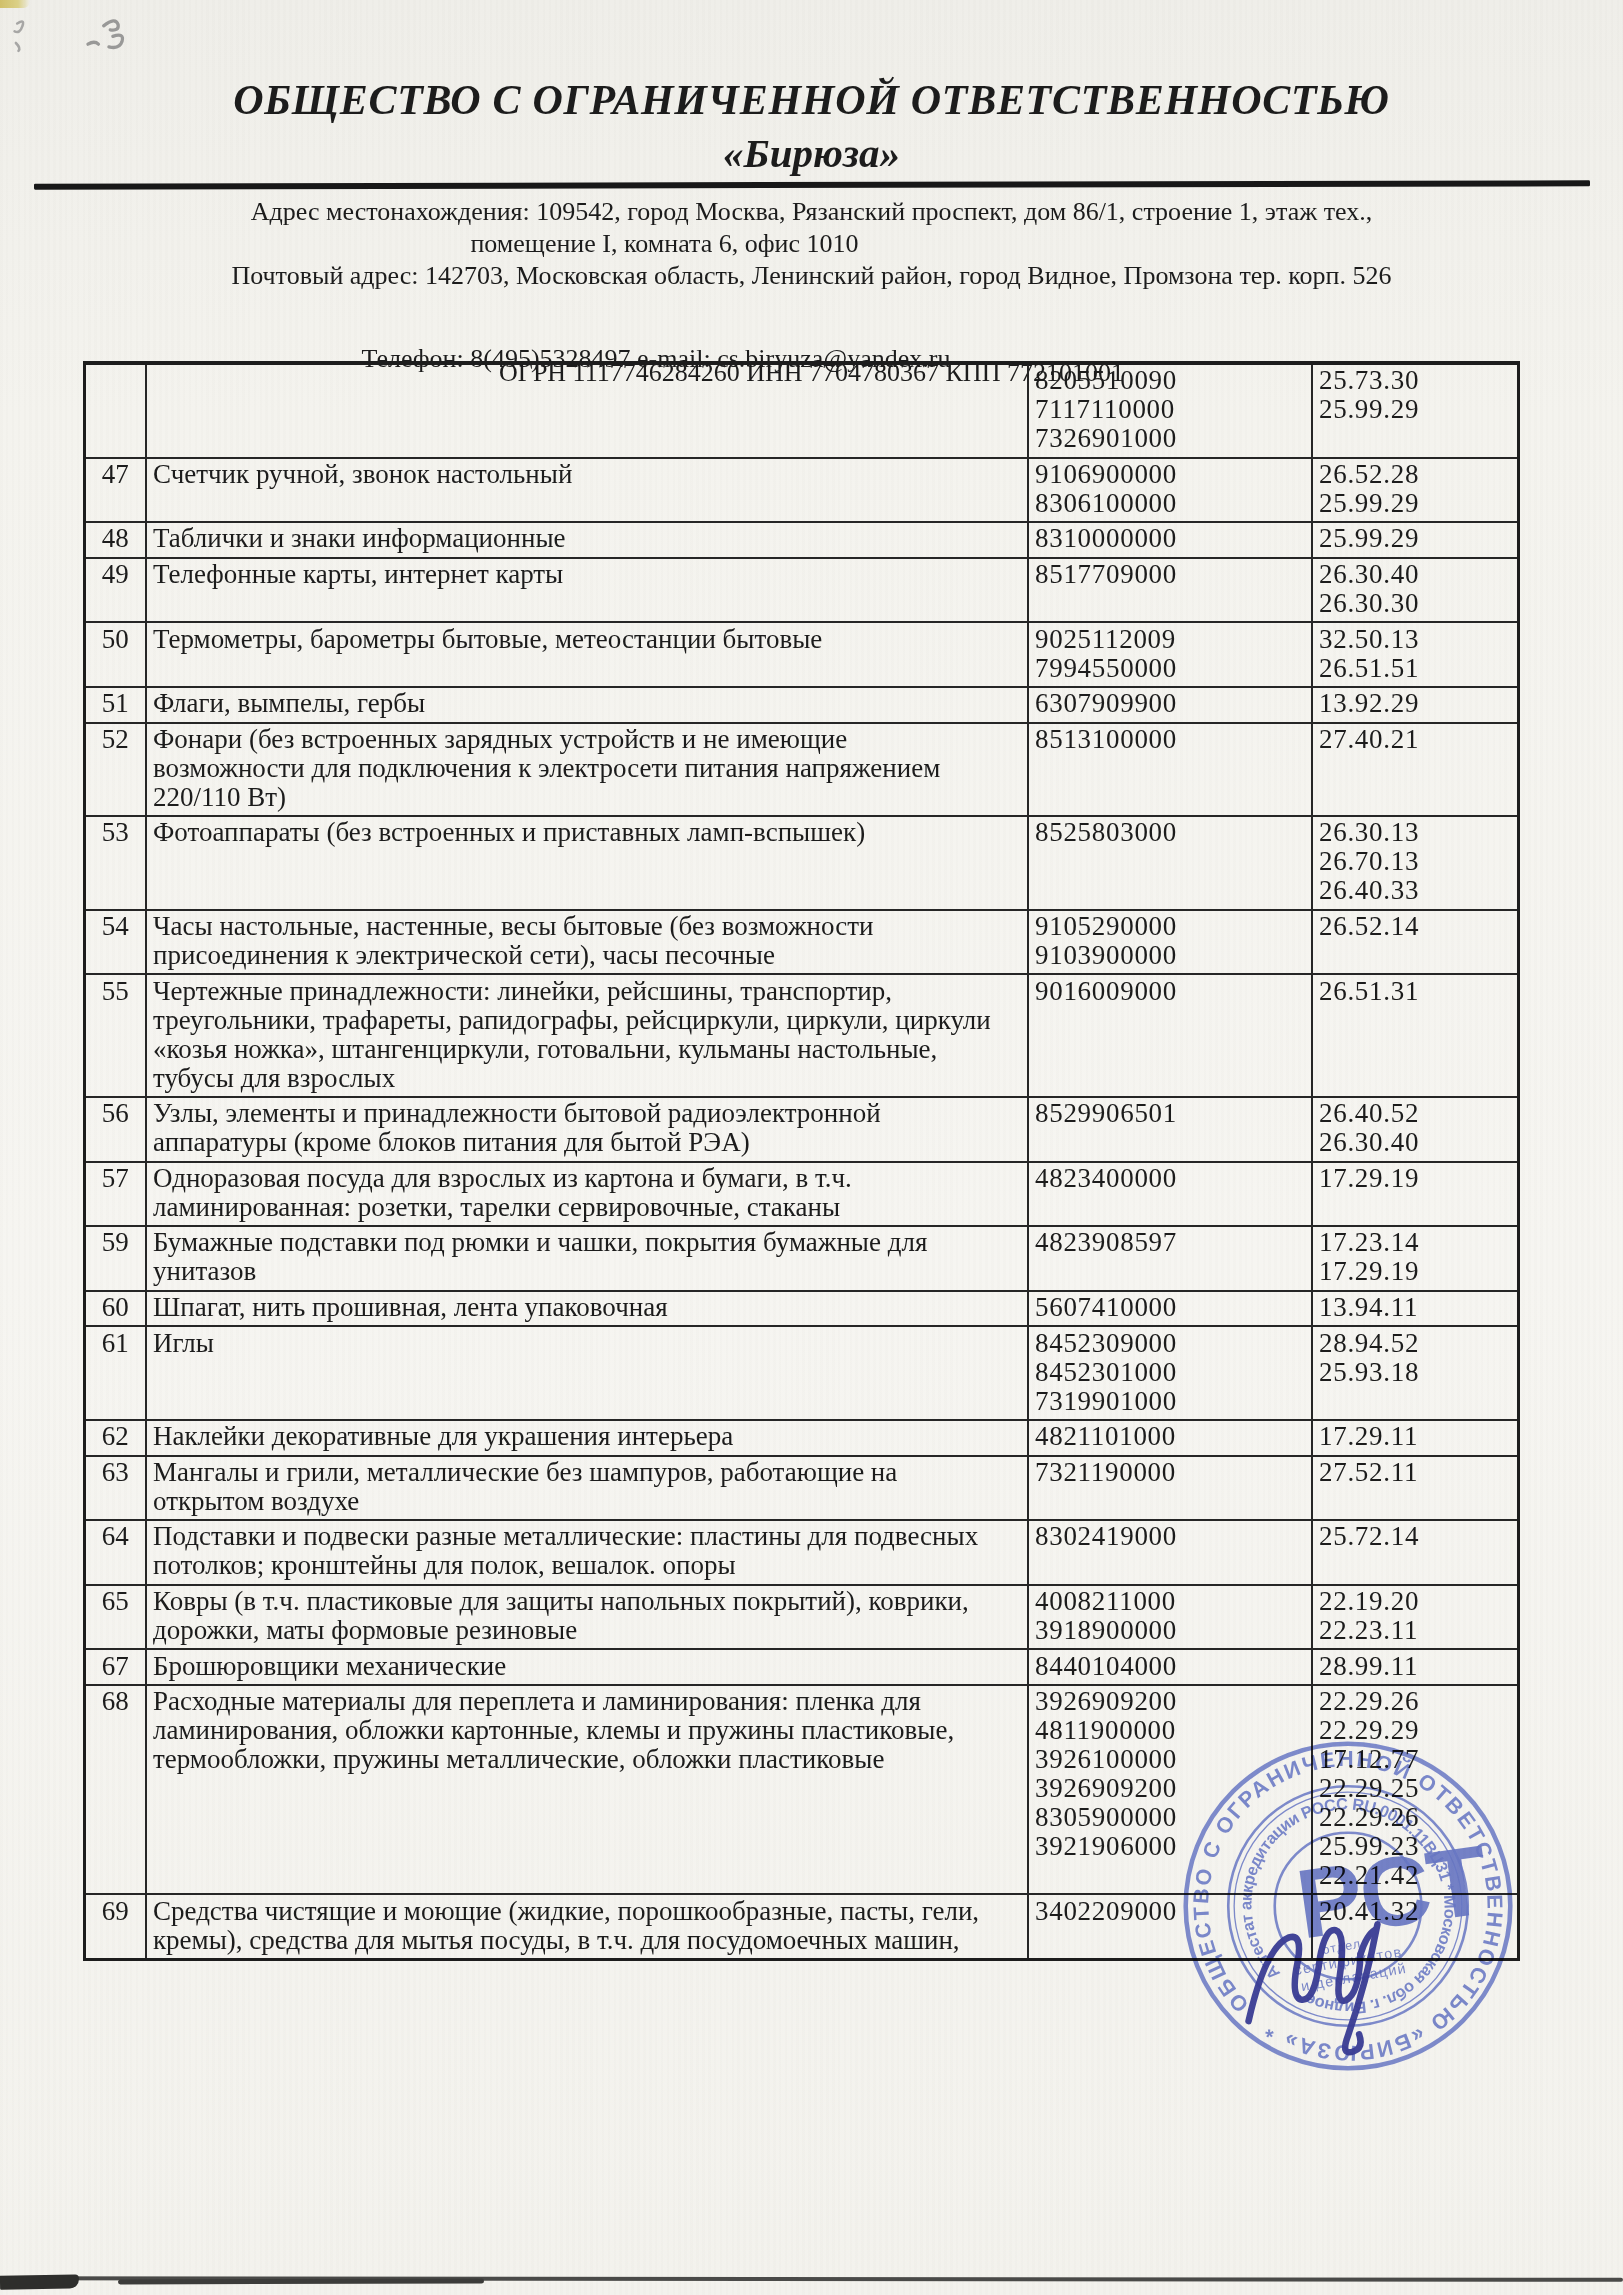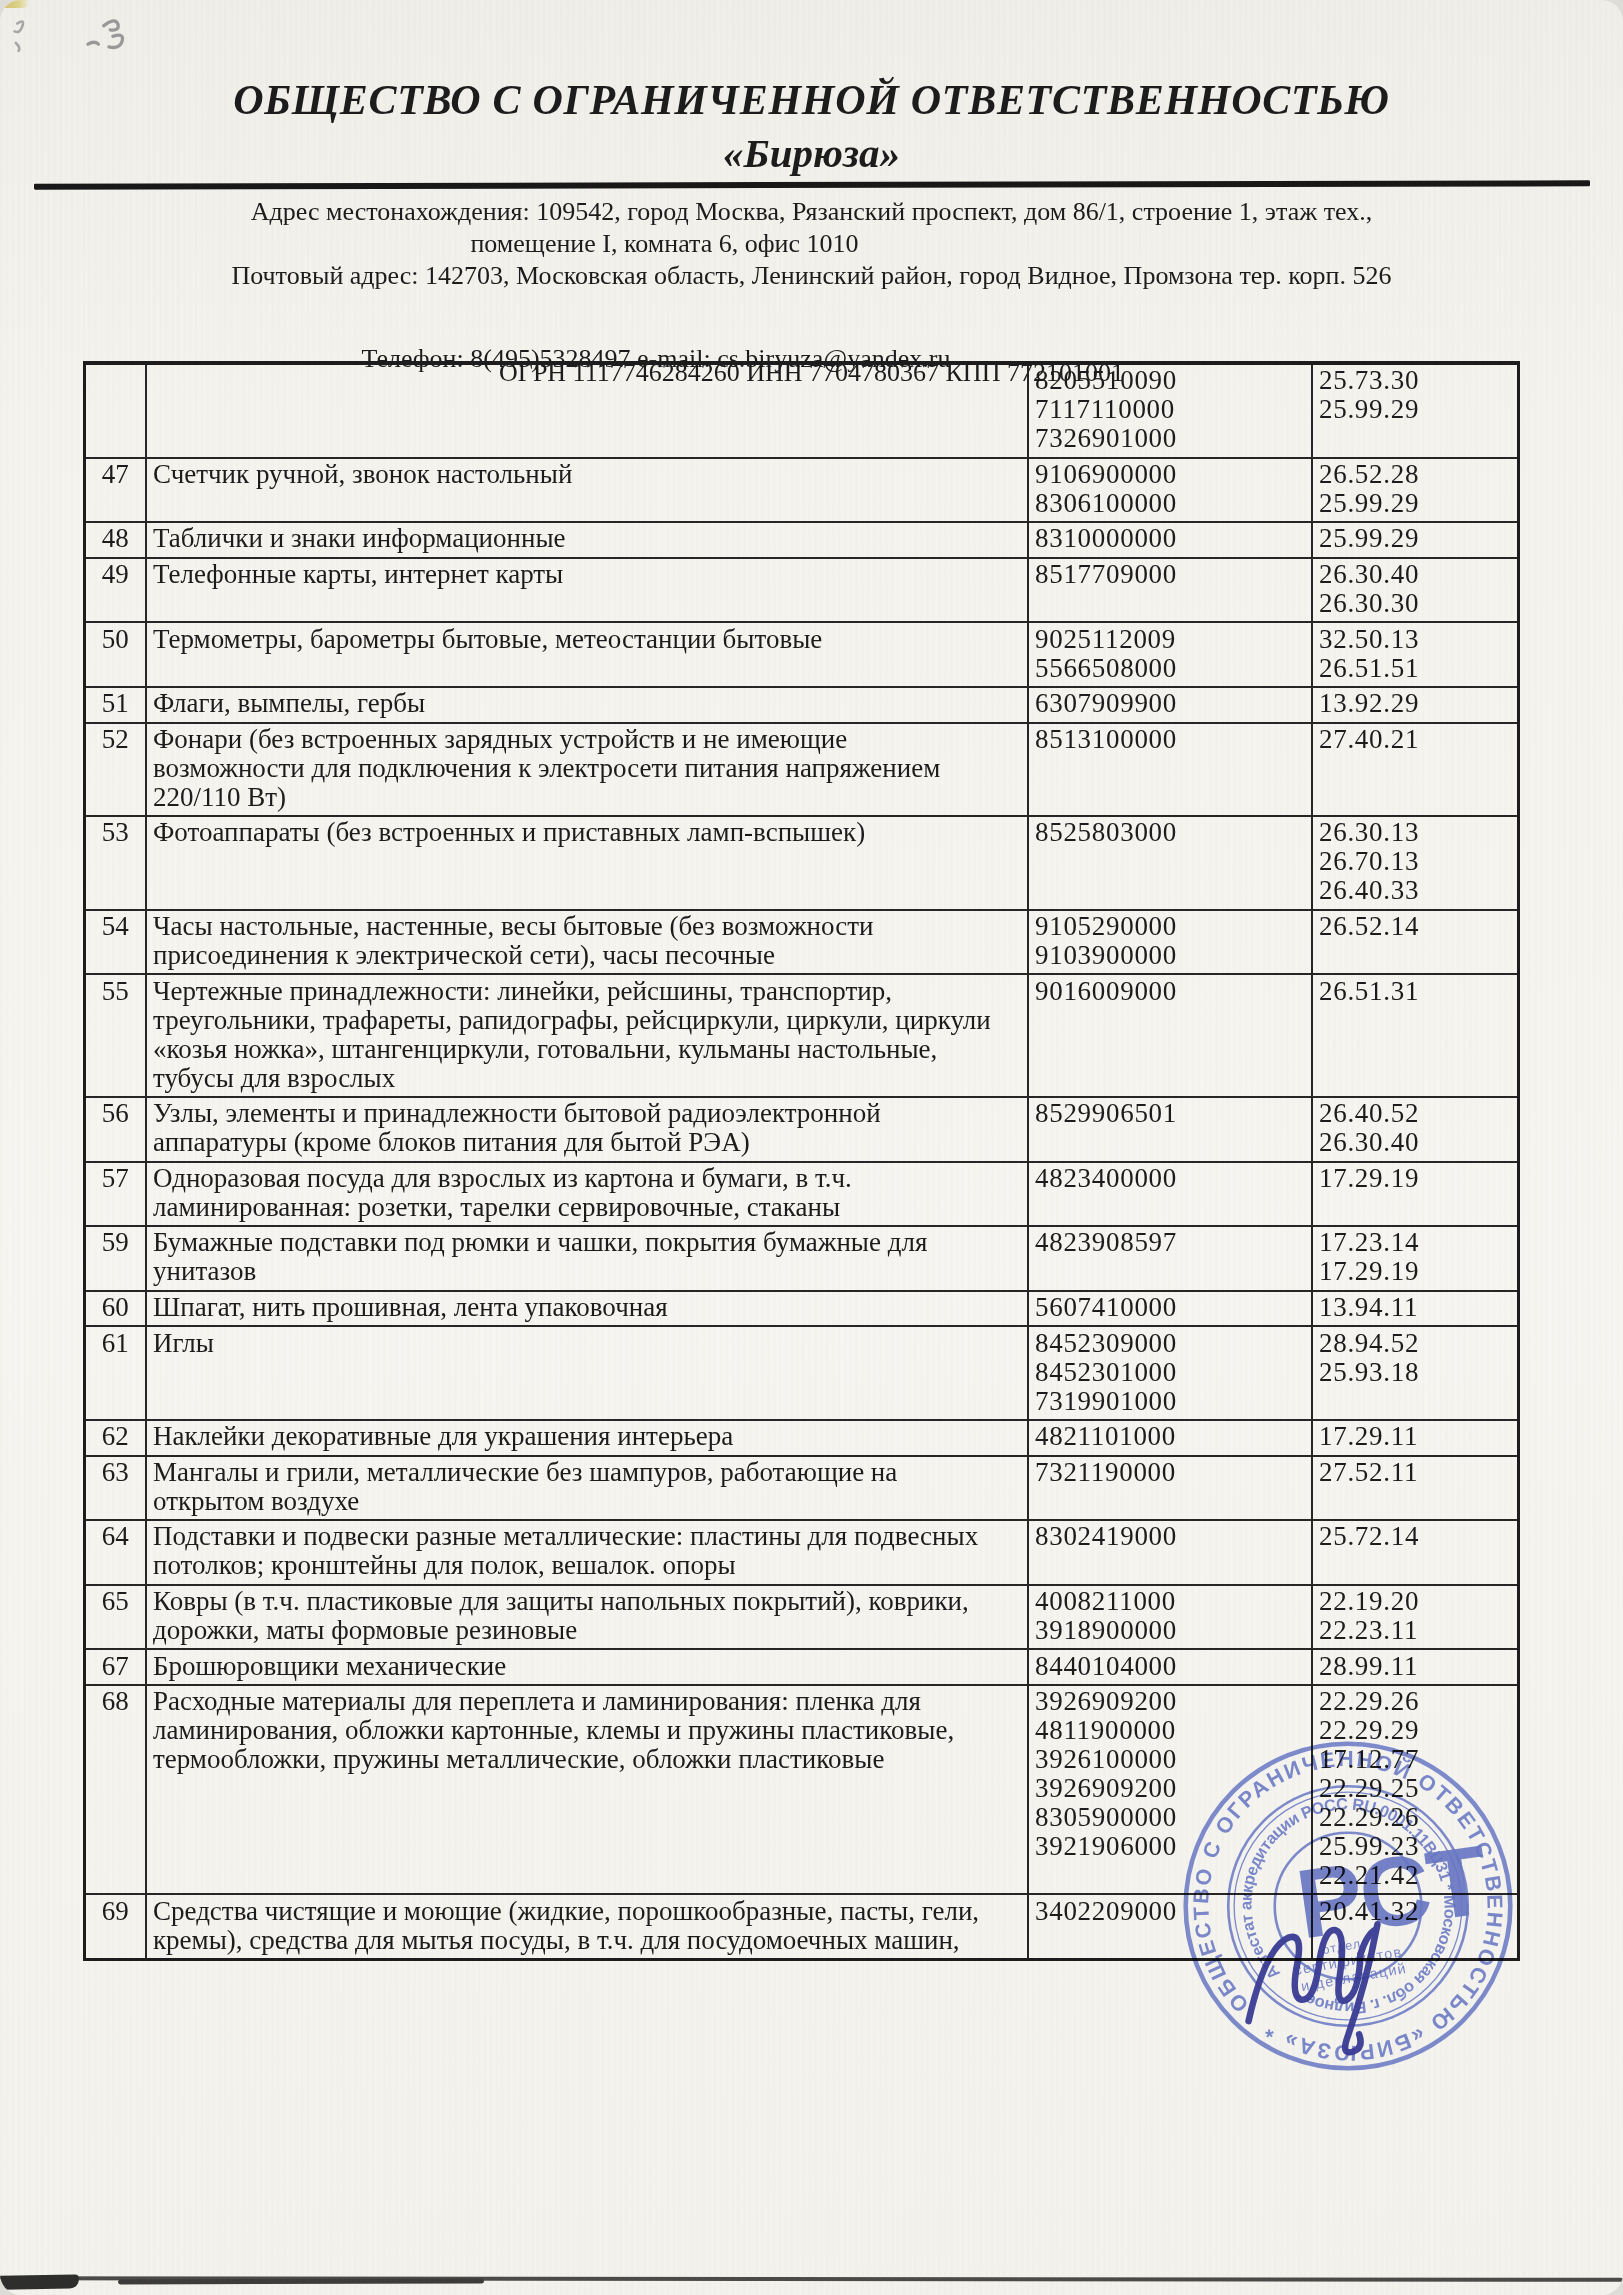--- a/index.html
+++ b/index.html
@@ -5,21 +5,20 @@
   html,body{margin:0;padding:0;background:#dddcd6;}
   .page{
     position:relative;
     width:1623px;height:2295px;
     background:
       repeating-linear-gradient(90deg, rgba(120,115,100,0.018) 0 2.6px, rgba(0,0,0,0) 2.6px 5.9px),
       linear-gradient(180deg,#efeee9 0%, #f4f3ee 18%, #f6f5f1 55%, #f3f2ed 100%);
     overflow:hidden;
     font-family:"Liberation Serif","DejaVu Serif",serif;
     color:#1c1c1c;
-    border-radius:21px;
   }
   
   .corner-tint{position:absolute;left:0;top:0;width:30px;height:7.9px;
     background:linear-gradient(90deg,#c9b44a,#d6c96e 60%,rgba(214,201,110,0));
     opacity:.8;border-bottom-right-radius:6.5px;}
   .pencil{position:absolute;opacity:.75;}
   .scan-edge{position:absolute;left:0;top:2277px;width:1623px;height:3.9px;background:#4a4a48;
     border-radius:2px;transform:rotate(0.06deg);}
   .scan-edge-blob{position:absolute;left:0;top:2275px;width:79px;height:14.4px;background:#2e2e2c;
     border-radius:0 3.9px 9.2px 1.3px;transform:rotate(-1deg);}
@@ -118,21 +117,21 @@
       <td class="c-num">49</td>
       <td class="c-desc">Телефонные карты, интернет карты</td>
       <td class="c-tnved">8517709000</td>
       <td class="c-okpd">26.30.40
 26.30.30</td>
     </tr>
         <tr>
       <td class="c-num">50</td>
       <td class="c-desc">Термометры, барометры бытовые, метеостанции бытовые</td>
       <td class="c-tnved">9025112009
-5566508000</td>
+7994550000</td>
       <td class="c-okpd">32.50.13
 26.51.51</td>
     </tr>
         <tr>
       <td class="c-num">51</td>
       <td class="c-desc">Флаги, вымпелы, гербы</td>
       <td class="c-tnved">6307909900</td>
       <td class="c-okpd">13.92.29</td>
     </tr>
         <tr>

